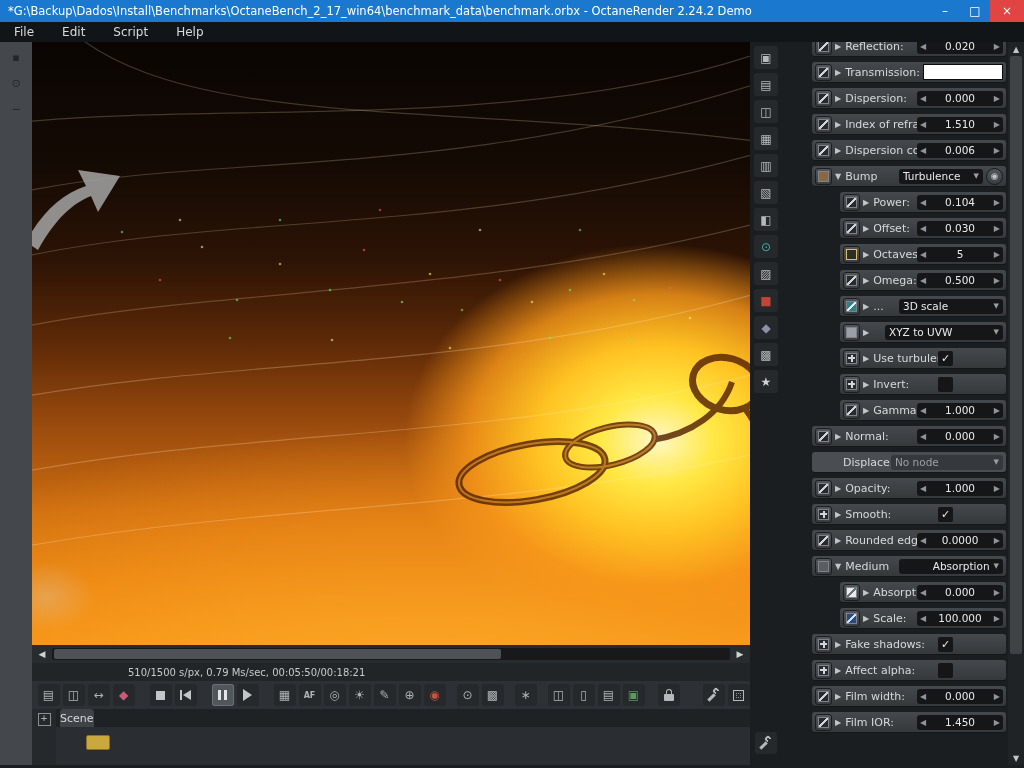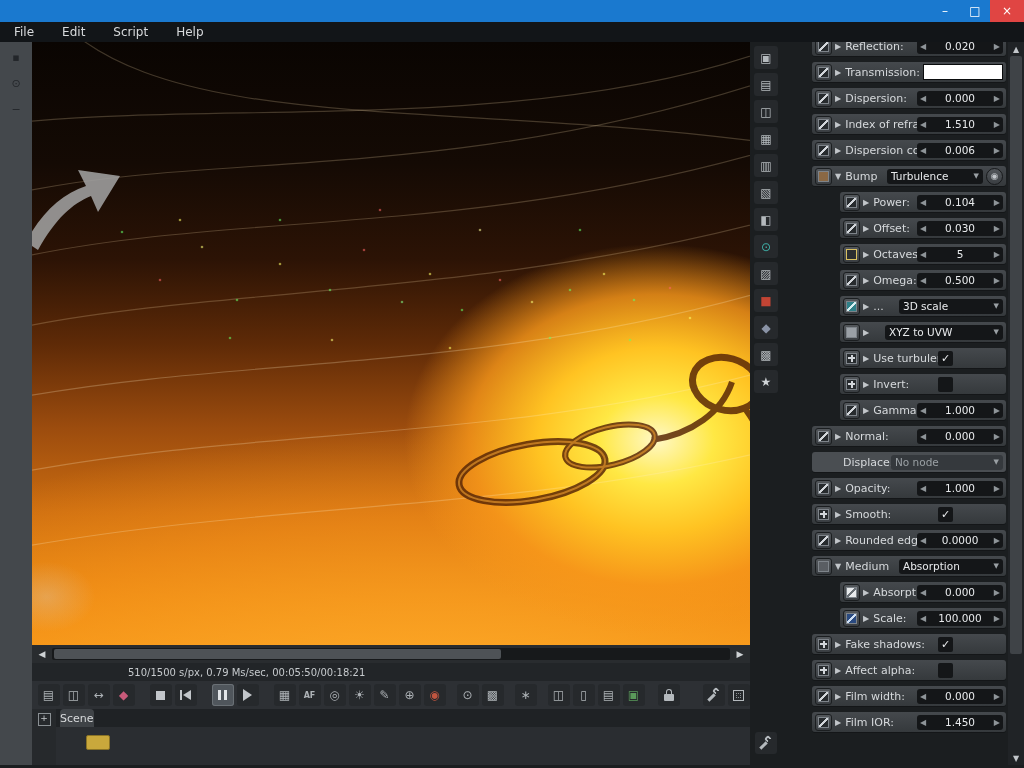--- a/index.html
+++ b/index.html
@@ -119,20 +119,21 @@
   .vsb{position:absolute;right:0;top:0;width:16px;height:100%;background:#202326;display:flex;
     flex-direction:column;align-items:center;}
   .varr{height:14px;color:#c2c6ca;font-size:8px;display:flex;align-items:center;flex:none;}
   .vtrack{flex:1;width:100%;position:relative;}
   .vthumb{position:absolute;left:2px;right:2px;top:0;height:86%;background:#3f4347;border-radius:2px;}
 </style>
 </head>
 <body>
 
 <div class="titlebar">
+  <span class="title-text">*G:\Backup\Dados\Install\Benchmarks\OctaneBench_2_17_win64\benchmark_data\benchmark.orbx - OctaneRender 2.24.2 Demo</span>
   <div class="wbtns">
     <div class="wbtn">–</div>
     <div class="wbtn">□</div>
     <div class="wbtn close">×</div>
   </div>
 </div>
 
 <div class="menubar">
     <div class="mitem">File</div>
     <div class="mitem">Edit</div>
@@ -422,21 +423,21 @@
             <span class="sa">◀</span>
             <span class="sv">0.006</span>
             <span class="sa">▶</span>
           </div>
         </div>
         <div class="prow">
           <span class="nicon bump"></span>
           <span class="rarr">▼</span>
           <span class="rlabel">Bump</span>
           <span class="fill"></span>
-          <div class="dd" style="width: 96px;">
+          <div class="dd" style="width: 84px;">
             <span class="dv">Turbulence</span>
             <span class="da">▼</span>
           </div>
           <span class="eye">◉</span>
         </div>
         <div class="prow indent">
           <span class="nicon float"></span>
           <span class="rarr">▶</span>
           <span class="rlabel">Power:</span>
           <span class="fill"></span>
@@ -570,21 +571,21 @@
             <span class="sa">◀</span>
             <span class="sv">0.0000</span>
             <span class="sa">▶</span>
           </div>
         </div>
         <div class="prow">
           <span class="nicon medium"></span>
           <span class="rarr">▼</span>
           <span class="rlabel">Medium</span>
           <span class="fill"></span>
-          <div class="dd" style="width: 104px;">
+          <div class="dd" style="width: 104px; text-align: right;">
             <span class="dv">Absorption</span>
             <span class="da">▼</span>
           </div>
         </div>
         <div class="prow indent">
           <span class="nicon floatw"></span>
           <span class="rarr">▶</span>
           <span class="rlabel">Absorption:</span>
           <span class="fill"></span>
           <div class="spin">

